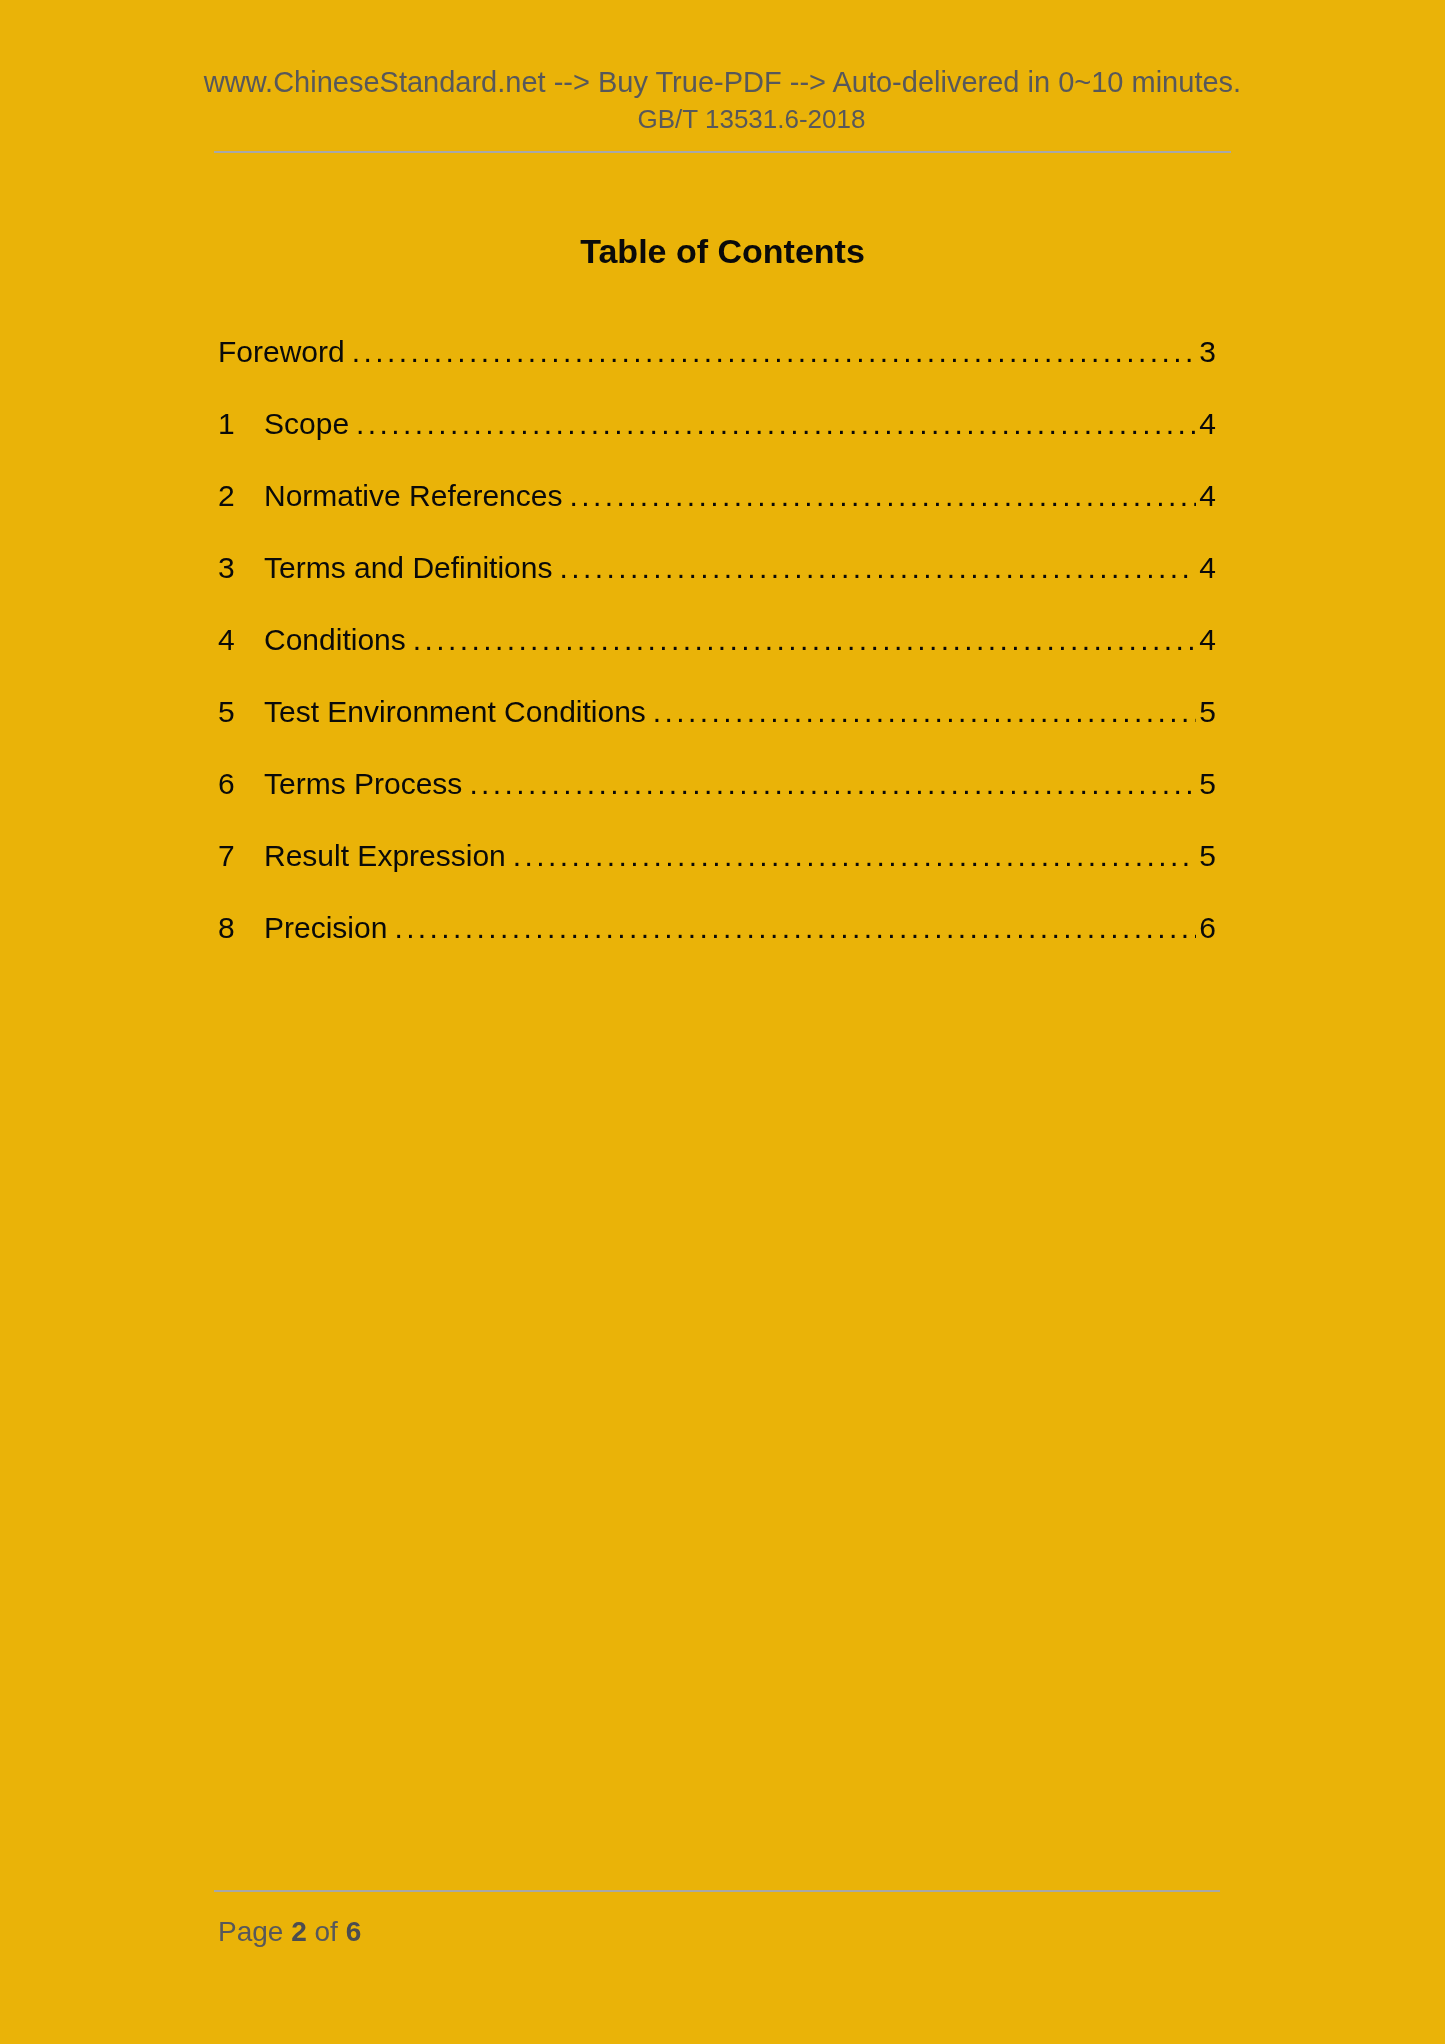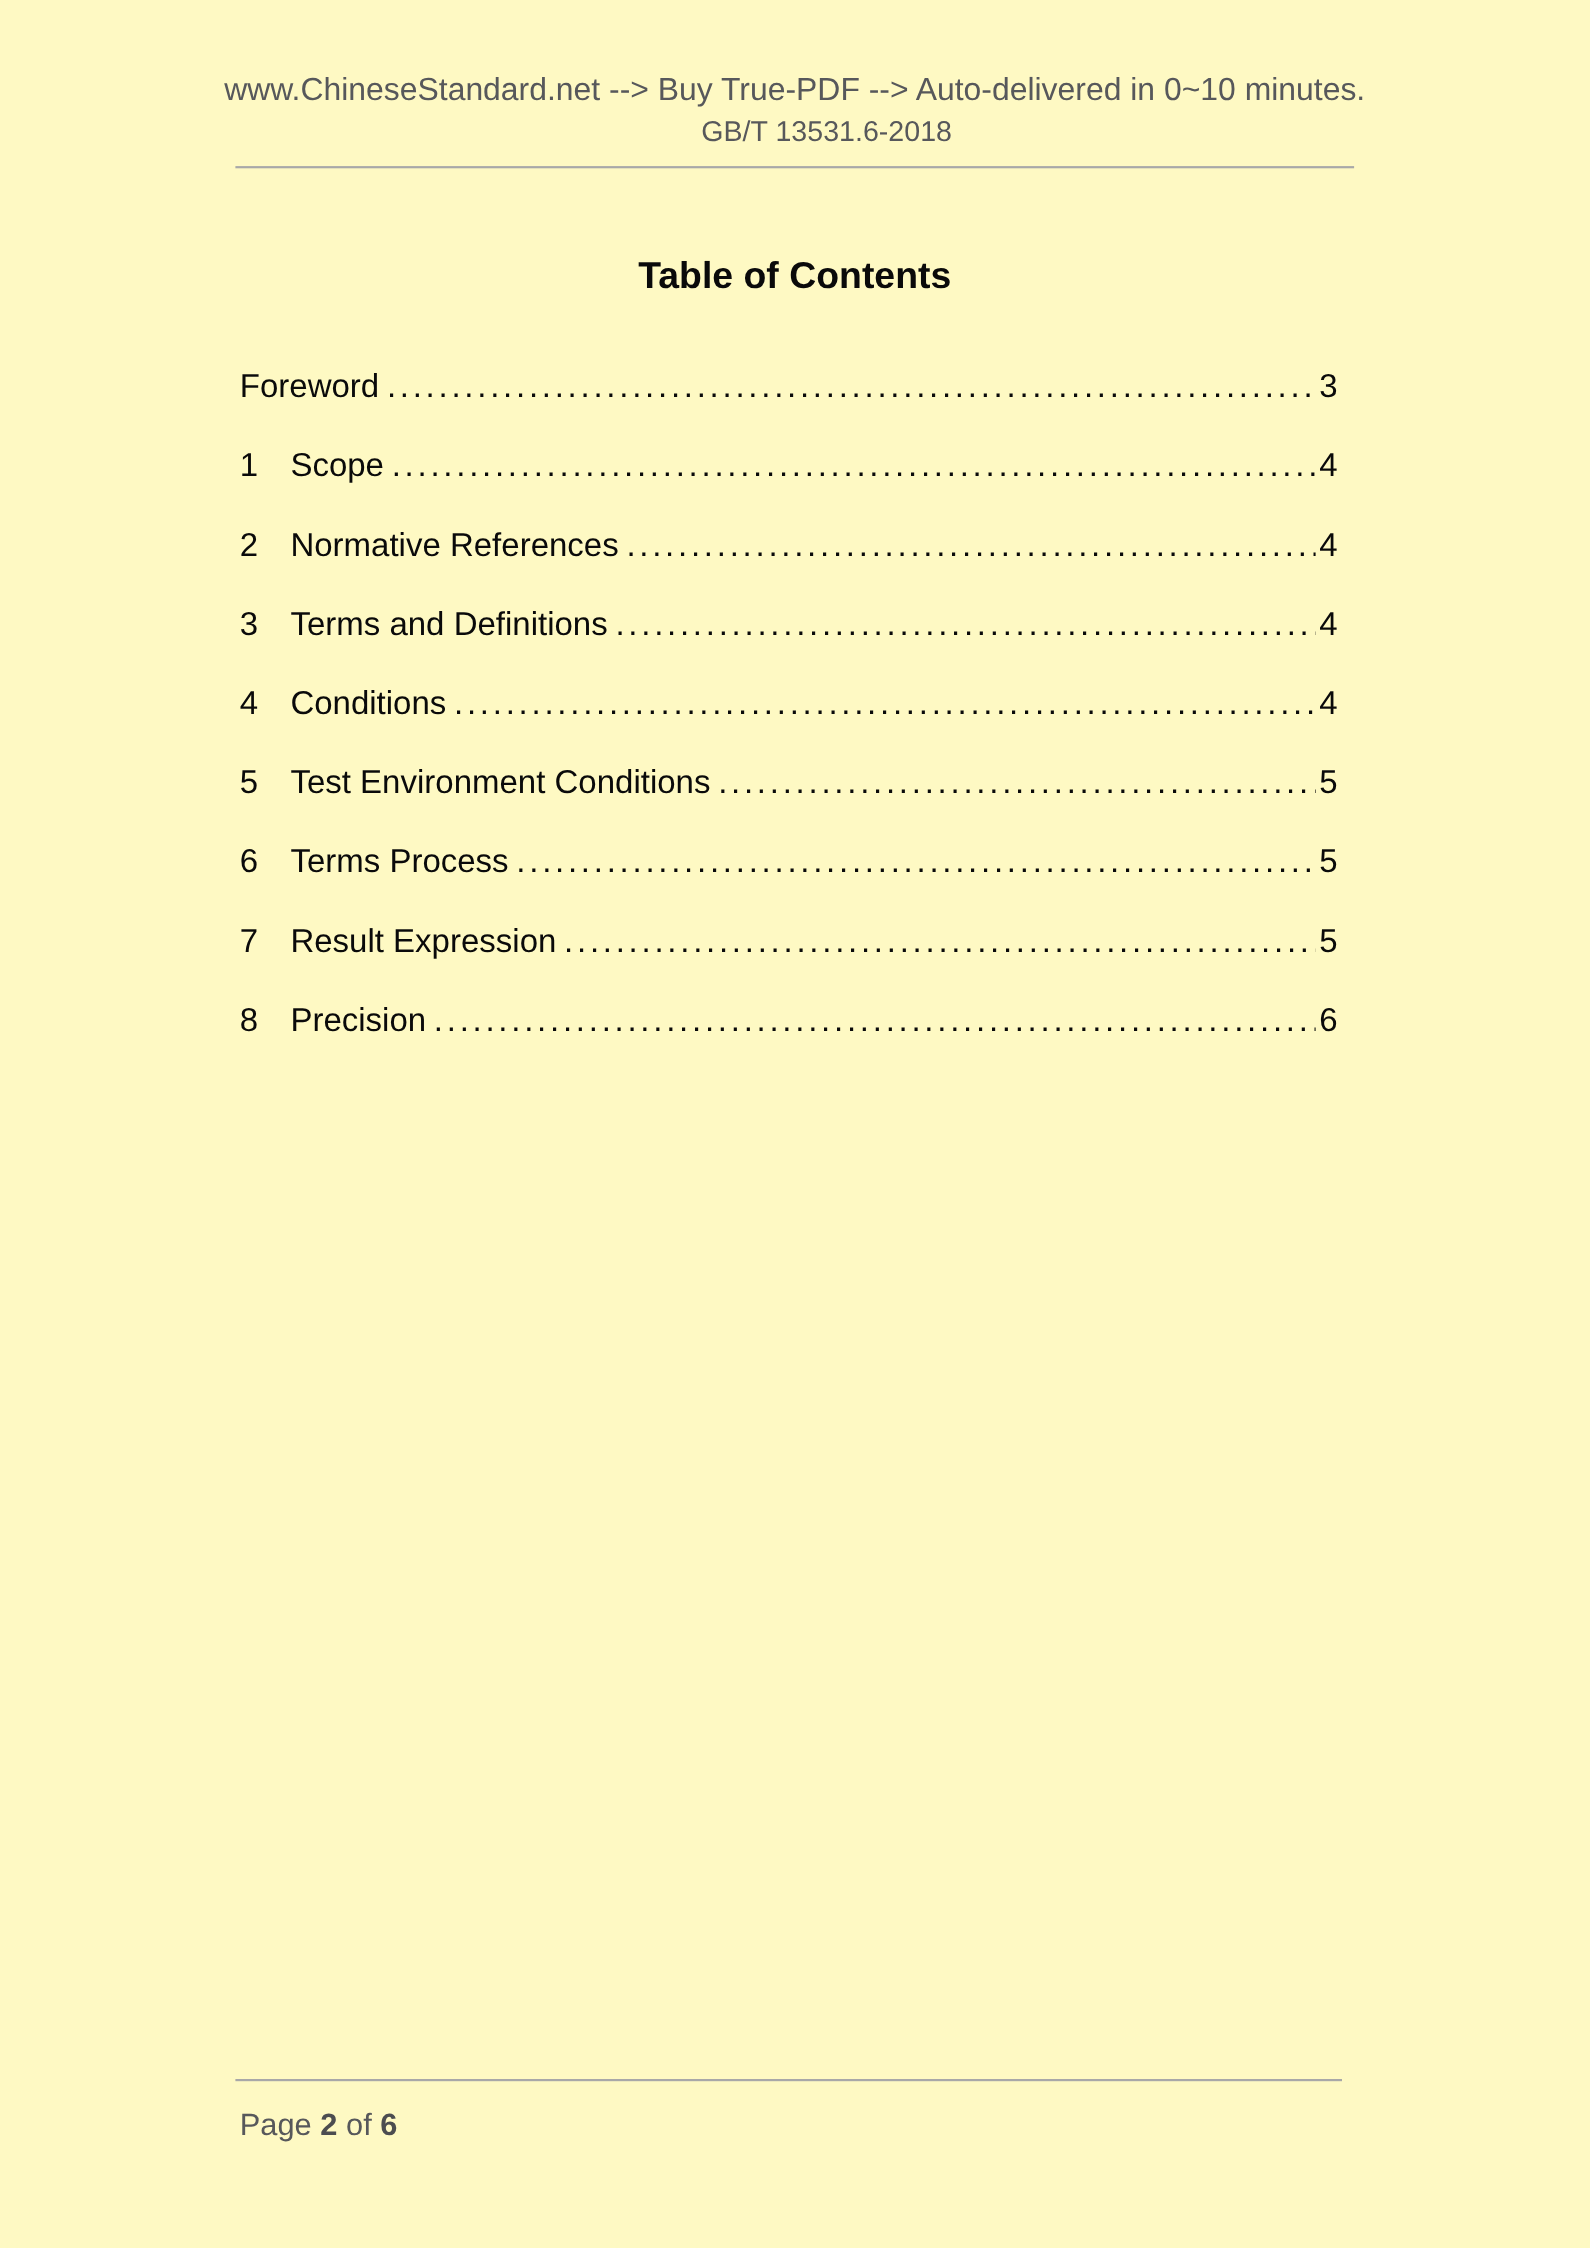--- a/index.html
+++ b/index.html
@@ -4,21 +4,21 @@
 <style>
   html, body {
     margin: 0;
     padding: 0;
     background: #ffffff;
   }
   .page {
     position: relative;
     width: 1445px;
     height: 2044px;
-    background: #fef9c3;
+    background: #eab308;
     font-family: "Liberation Sans", "DejaVu Sans", sans-serif;
     overflow: hidden;
   }
 
   
   .header-line1 {
     position: absolute;
     top: 64px;
     left: 0;
     width: 100%;

